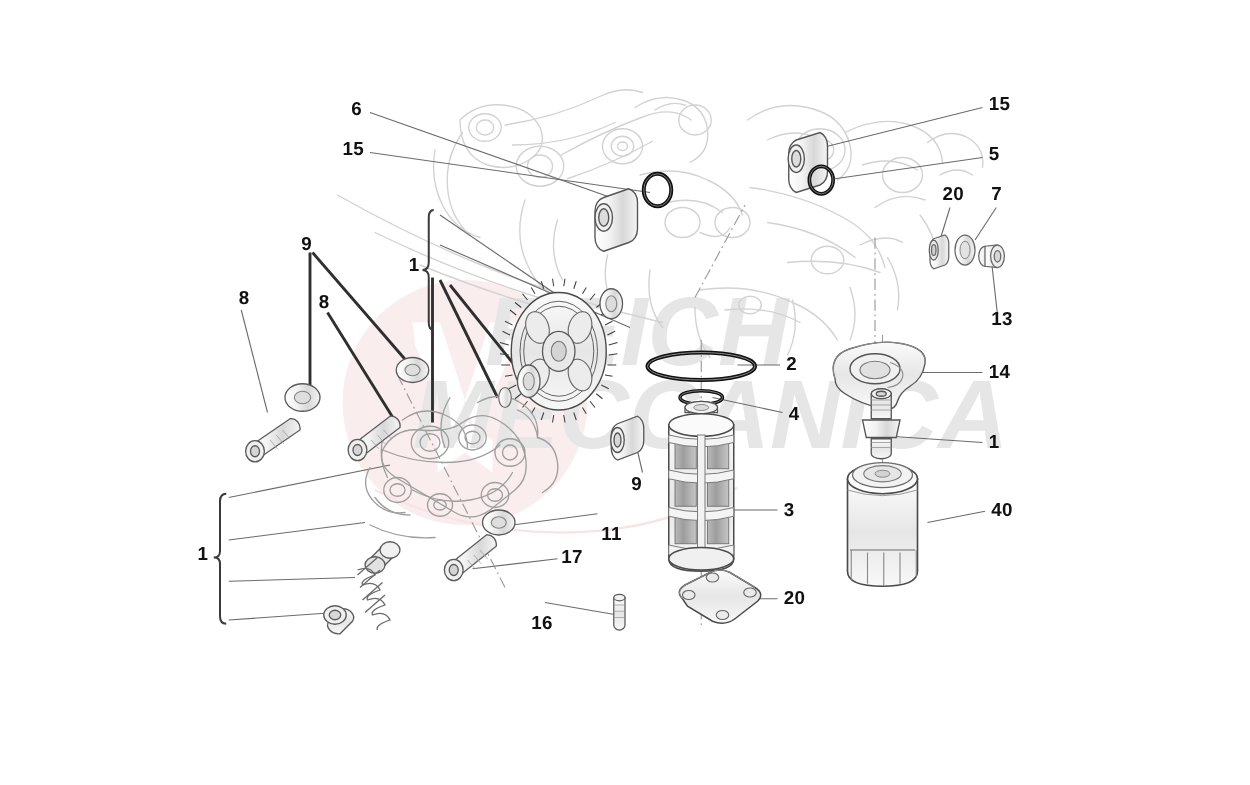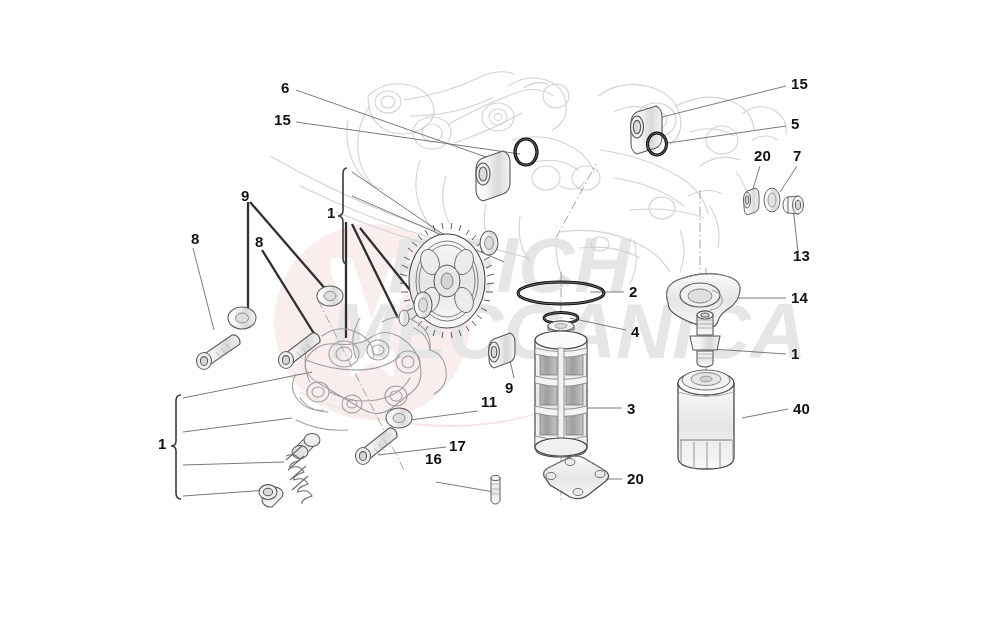--- a/index.html
+++ b/index.html
@@ -461,18 +461,18 @@
 <span class="callout" style="left:255px;top:234px">8</span>
 <span class="callout" style="left:327px;top:205px">1</span>
 <span class="callout" style="left:158px;top:436px">1</span>
 <span class="callout" style="left:629px;top:284px">2</span>
 <span class="callout" style="left:631px;top:324px">4</span>
 <span class="callout" style="left:791px;top:290px">14</span>
 <span class="callout" style="left:791px;top:346px">1</span>
 <span class="callout" style="left:793px;top:401px">40</span>
 <span class="callout" style="left:627px;top:401px">3</span>
 <span class="callout" style="left:505px;top:380px">9</span>
-<span class="callout" style="left:481px;top:394px">11</span>
+<span class="callout" style="left:481px;top:420px">11</span>
 <span class="callout" style="left:449px;top:438px">17</span>
-<span class="callout" style="left:425px;top:451px">16</span>
+<span class="callout" style="left:425px;top:491px">16</span>
 <span class="callout" style="left:627px;top:471px">20</span>
 
 </div>
 
 </body></html>

